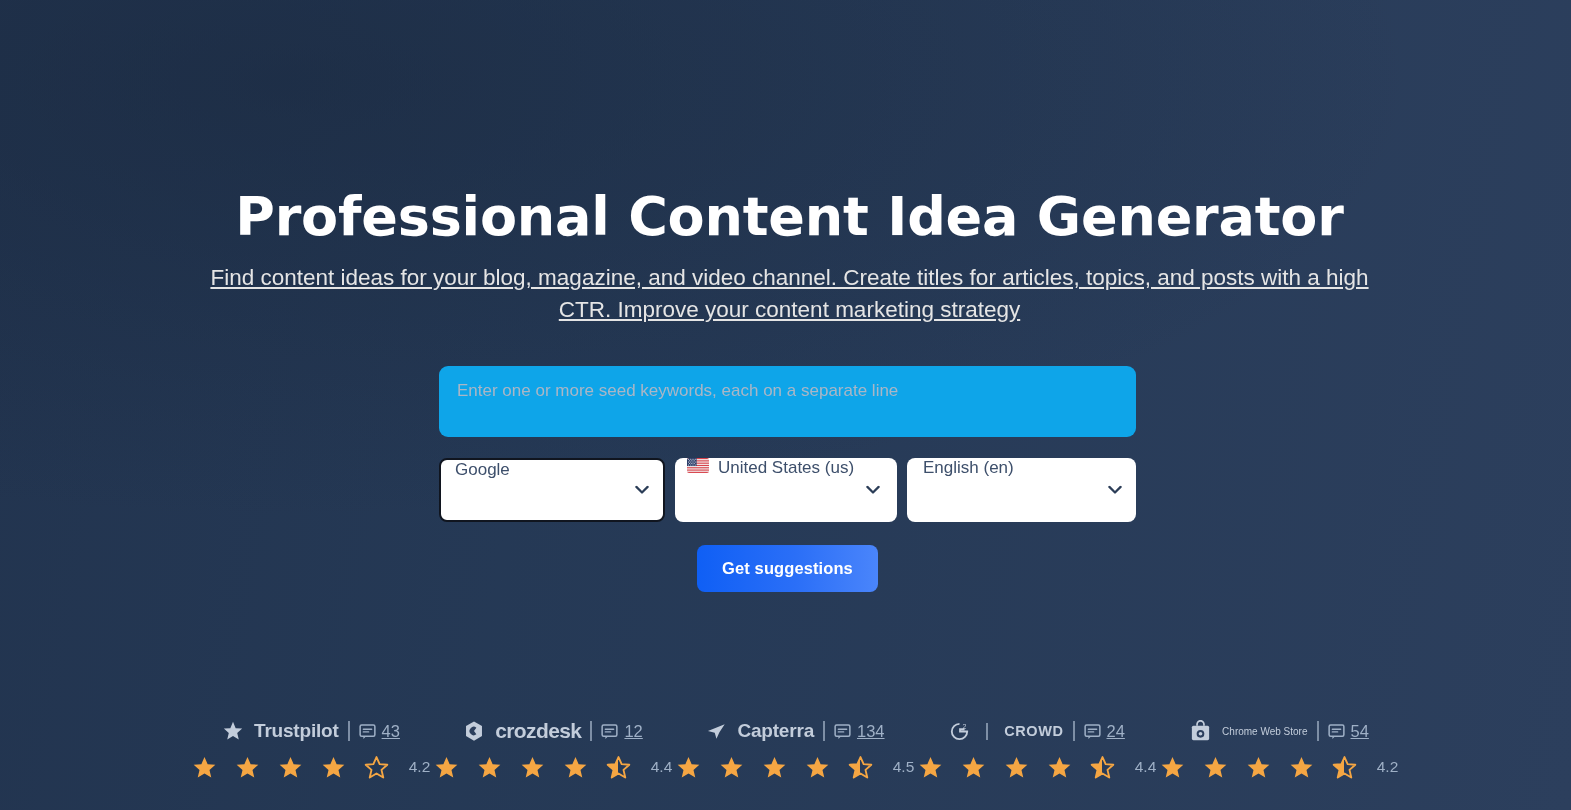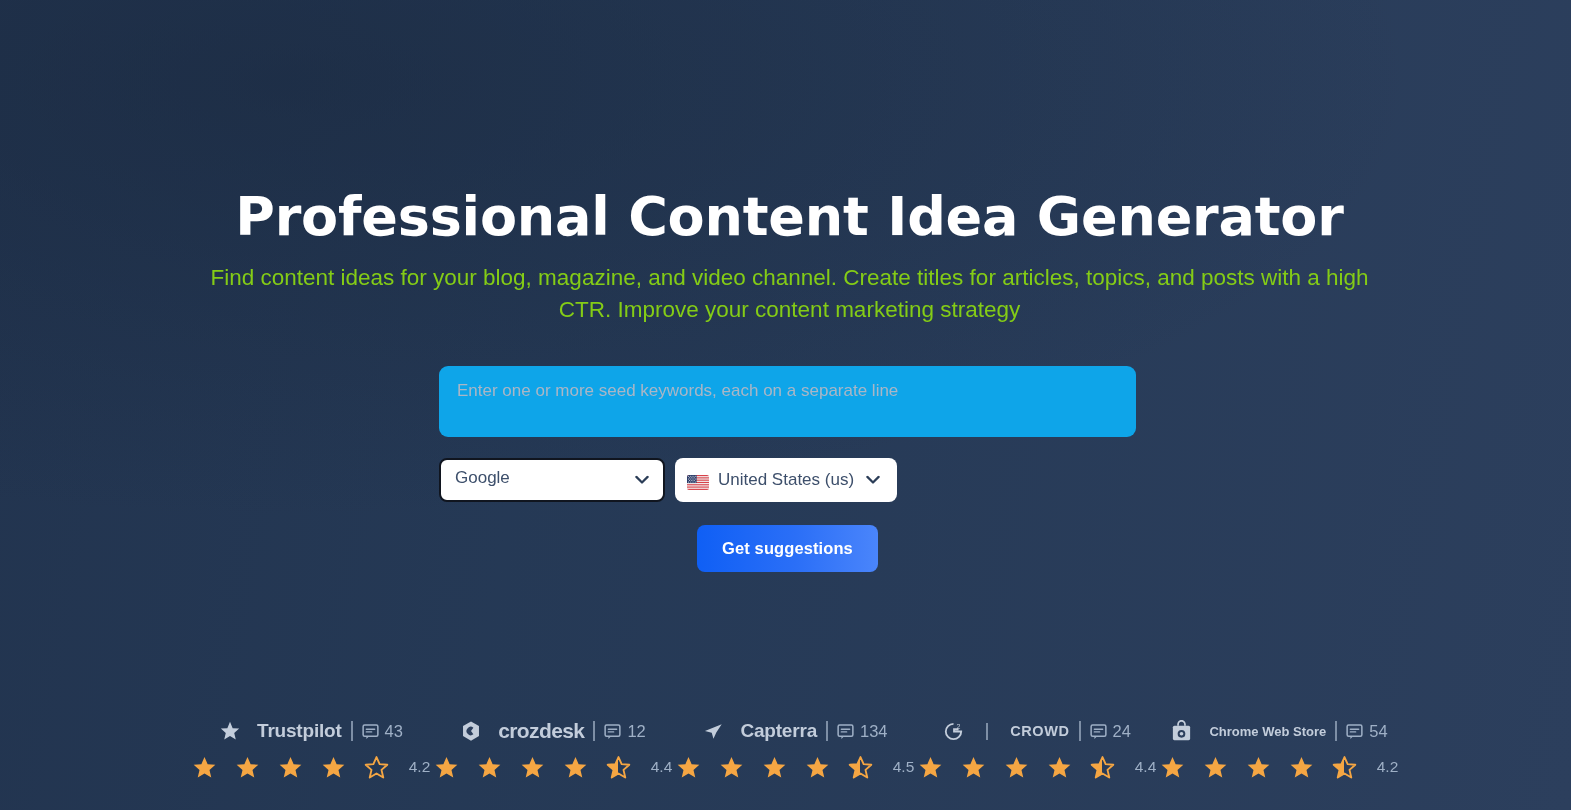--- a/index.html
+++ b/index.html
@@ -43,24 +43,25 @@
     letter-spacing: -0.2px;
     color: #ffffff;
     font-family: "DejaVu Sans", sans-serif;
   }
 
   .hero-subtitle {
     margin-top: 14px;
     font-size: 22.5px;
     line-height: 32px;
     font-weight: 400;
-    color: #84cc16;
+    color: #e5e5e5;
     width: 1180px;
     margin-left: auto;
     margin-right: auto;
+    text-decoration: underline;
   }
 
   
   .form-wrap {
     position: absolute;
     left: 439px;
     top: 366px;
     width: 697px;
   }
 
@@ -82,25 +83,25 @@
   .keyword-field::placeholder { color: #aab6c6; }
 
   .selects-row {
     margin-top: 21px;
     display: flex;
     gap: 10px;
   }
 
   .select-box {
     position: relative;
-    height: 44px;
+    height: 64px;
     background: #ffffff;
     border-radius: 8px;
     display: flex;
-    align-items: flex-end;
+    align-items: flex-start;
     padding: 0 38px 12px 16px;
     cursor: pointer;
   }
   .select-box.engine   { width: 226px; border: 2px solid #10151f; padding-left: 14px; }
   .select-box.country  { width: 222px; padding-left: 12px; }
   .select-box.language { width: 229px; }
 
   .select-label {
     font-size: 17px;
     color: #3d4f6b;
@@ -167,48 +168,49 @@
 
   .badge-top {
     display: flex;
     align-items: center;
     height: 26px;
   }
 
   .brand {
     display: flex;
     align-items: center;
-    gap: 16px;
+    gap: 10px;
     color: #b6c2d2;
   }
   .brand-name {
     font-size: 19px;
     font-weight: 700;
     color: #c3cddb;
     letter-spacing: -0.2px;
     white-space: nowrap;
   }
-  .brand-name.thin { font-weight: 700; font-size: 13px; letter-spacing: 0; }
+  .brand-name.thin { font-weight: 400; font-size: 10px; letter-spacing: 0; }
   .brand-name.crozdesk { font-size: 21px; letter-spacing: -0.6px; }
   .brand-name.crowd { font-size: 14.5px; letter-spacing: 0.6px; }
 
   .brand-sep {
     width: 2px;
     height: 20px;
     background: #7e8fa6;
     margin: 0 9px;
     flex: none;
   }
 
   .reviews {
     display: flex;
     align-items: center;
     gap: 6px;
     color: #9fb0c6;
     font-size: 16.5px;
+    text-decoration: underline;
   }
 
   .stars-row {
     margin-top: 10px;
     display: flex;
     align-items: flex-end;
     gap: 18px;
   }
 
   .rating-value {
@@ -282,20 +284,28 @@
         </svg>
       </span>
       <span class="select-label">United States (us)</span>
       <span class="chevron">
         <svg viewBox="0 0 14 9" width="14" height="9">
           <path d="M1.4 1.4 L7 7 L12.6 1.4" fill="none" stroke="#2b3d57" stroke-width="2.2" stroke-linecap="round" stroke-linejoin="round"></path>
         </svg>
       </span>
     </div>
 
+    <div class="select-box language">
+      <span class="select-label">English (en)</span>
+      <span class="chevron">
+        <svg viewBox="0 0 14 9" width="14" height="9">
+          <path d="M1.4 1.4 L7 7 L12.6 1.4" fill="none" stroke="#2b3d57" stroke-width="2.2" stroke-linecap="round" stroke-linejoin="round"></path>
+        </svg>
+      </span>
+    </div>
 
   </div>
 
   <div class="cta-row">
     <button class="cta-button">Get suggestions</button>
   </div>
 
 </div>
 
 <div class="badges">

